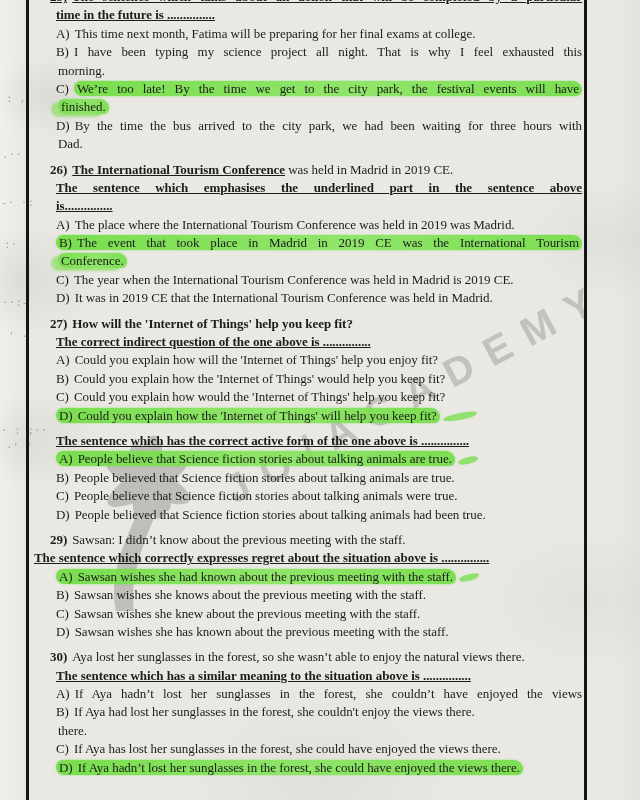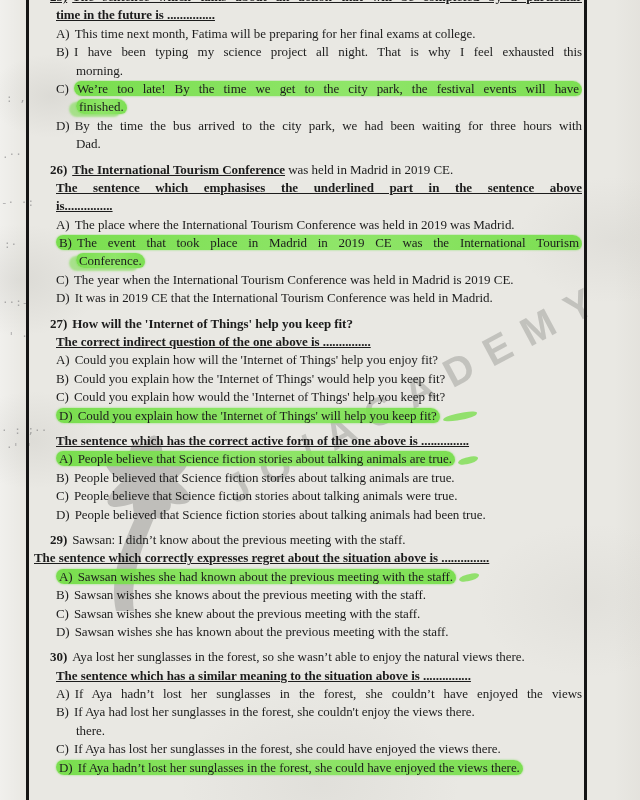--- a/index.html
+++ b/index.html
@@ -48,21 +48,21 @@
   }
   section{margin:0 0 7px 0;}
   .line{height:18.4px;line-height:18.4px;white-space:nowrap;overflow:visible;padding-left:20px;}
   .jl{white-space:normal;text-align:justify;text-align-last:justify;overflow:hidden;}
   .stem{font-weight:700;text-decoration:underline;}
   .b{font-weight:700;}
   .u{text-decoration:underline;}
   .qnum{font-weight:700;margin-right:5px;}
   .ind{padding-left:26px;}
   .ind29{padding-left:4px;}
-  .cont{padding-left:46px;}
+  .cont{padding-left:28px;}
   .lbl{margin-right:5px;}
   .hl{
     background:linear-gradient(100deg, rgba(112,221,66,.92) 0%, rgba(128,229,84,.85) 55%, rgba(112,221,66,.9) 100%);
     border-radius:7px 9px 6px 8px;
     box-shadow:0 0 2px rgba(112,221,66,.8);
     padding:0 3px;
   }
   .hl2{ 
     box-shadow:-7px 3px 2px rgba(116,222,70,.55), 0 0 2px rgba(112,221,66,.8);
   }

